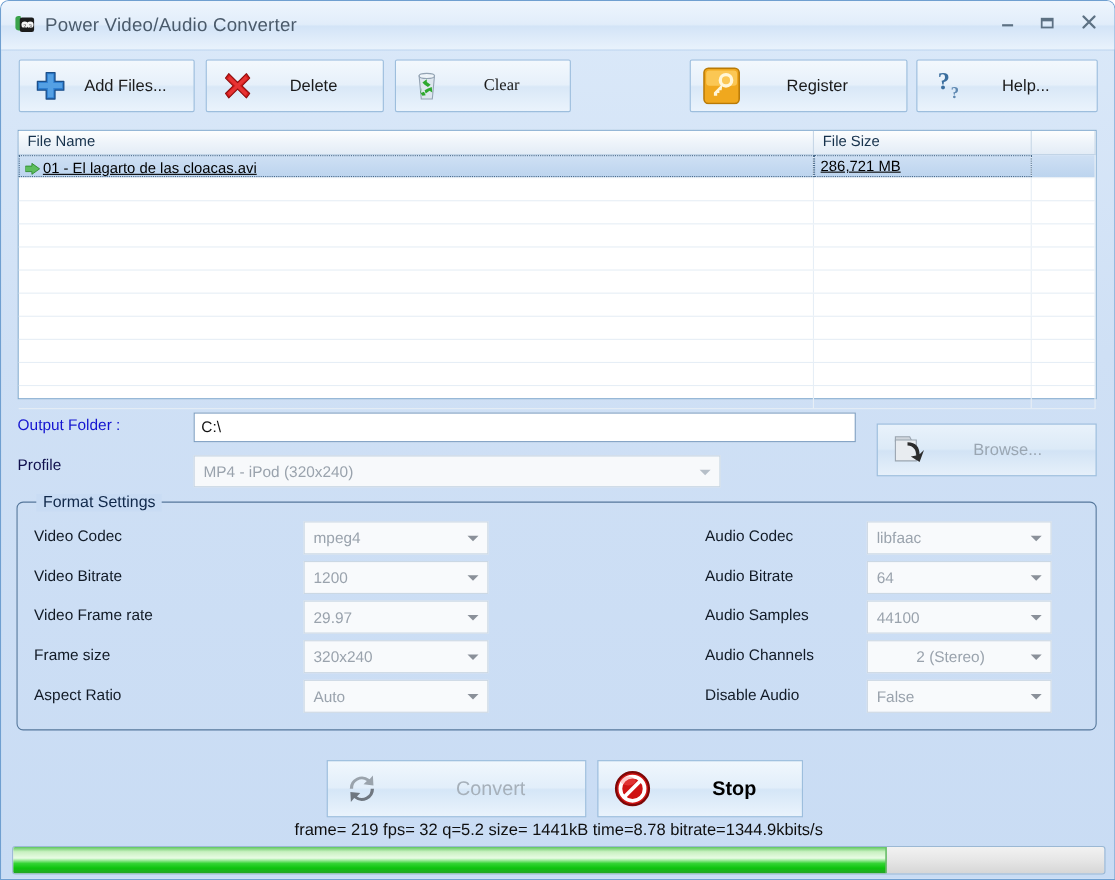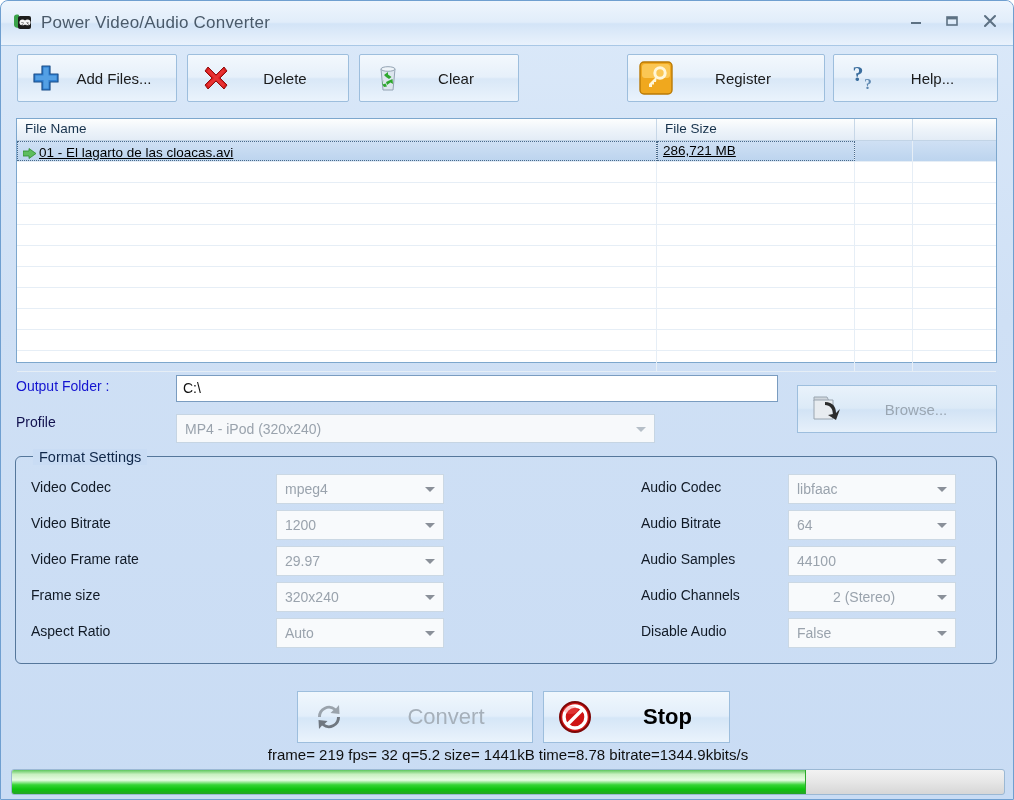--- a/index.html
+++ b/index.html
@@ -55,40 +55,40 @@
     background: linear-gradient(180deg,#f3f8fd 0%, #e6f0fa 48%, #d9e8f7 52%, #eaf3fc 100%);
     border: 1px solid #9dbedd;
     border-radius: 2px;
     box-sizing: border-box;
     display: flex; align-items: center;
   }
   .tbtn .tb-ico { width: 44px; display: flex; justify-content: center; align-items: center; margin-left: 6px;}
   .tbtn .tb-lab { flex: 1; text-align: center; font-size: 15px; color: #1b1b1b; padding-right: 16px;}
   #tb-add { left: 16px; width: 160px; }
   #tb-del { left: 186px; width: 162px; }
-  #tb-clr { left: 358px; width: 160px; }
+  #tb-clr { left: 358px; width: 160px; font-family: Liberation Serif, serif; }
   #tb-reg { left: 626px; width: 198px; }
   #tb-help { left: 832px; width: 165px; }
 
   
   #filelist {
     position: absolute; left: 15px; top: 117px;
     width: 981px; height: 245px;
     background: #ffffff;
     border: 1px solid #7da7cd;
     box-sizing: border-box;
   }
   #fl-head {
     display: flex; height: 21px;
     background: linear-gradient(180deg,#fdfefe 0%, #eef4fa 50%, #e3ecf6 100%);
     border-bottom: 1px solid #c2d4e6;
     font-size: 13.5px; color: #17324c;
   }
   #fl-head .hc { box-sizing: border-box; padding: 2px 0 0 8px; border-right: 1px solid #c7d7e7; }
-  .col-name { width: 640px; }
+  .col-name { width: 723px; }
   .col-size { width: 198px; }
   .col-extra { width: 58px; }
   .frow { display: flex; height: 21px; box-sizing: border-box; border-bottom: 1px solid #e6eef6; font-size: 13.5px;}
   .frow .fc { box-sizing: border-box; padding: 2px 0 0 6px; border-right: 1px solid #e6eef6; overflow: hidden; white-space: nowrap; text-decoration: underline;}
   .frow.sel { background: linear-gradient(180deg,#cfe0f4 0%, #bcd4ee 100%); }
   .frow.sel .fc.fname, .frow.sel .fc.fsize { outline: 1px dotted #4a6a8a; outline-offset: -1px; }
   .fname { display: flex; align-items: center; }
   .arrow-ico { width: 14px; height: 11px; margin-right: 2px; flex: none; }
 
   
@@ -139,21 +139,21 @@
   
   .bigbtn {
     position: absolute; top: 690px; height: 52px;
     background: linear-gradient(180deg,#f0f7fd 0%, #e2eefa 48%, #d5e6f7 52%, #eaf3fc 100%);
     border: 1px solid #9dbedd; box-sizing: border-box;
     display: flex; align-items: center;
   }
   #btn-convert { left: 296px; width: 236px; }
   #btn-stop { left: 542px; width: 187px; }
   .bigbtn .bb-ico { width: 62px; display:flex; justify-content:center; align-items:center; }
-  .bigbtn .bb-lab { flex:1; text-align:center; font-size: 22px; }
+  .bigbtn .bb-lab { flex:1; text-align:center; font-size: 18px; }
   #btn-convert .bb-lab { color: #a6b0ba; }
   #btn-stop .bb-lab { color: #000; font-weight: bold; }
 
   #status-text {
     position: absolute; left: 0; top: 745px; width: 1014px;
     text-align: center; font-size: 15px; color: #0f0f0f;
     font-family: "Liberation Sans", sans-serif;
   }
 
   

